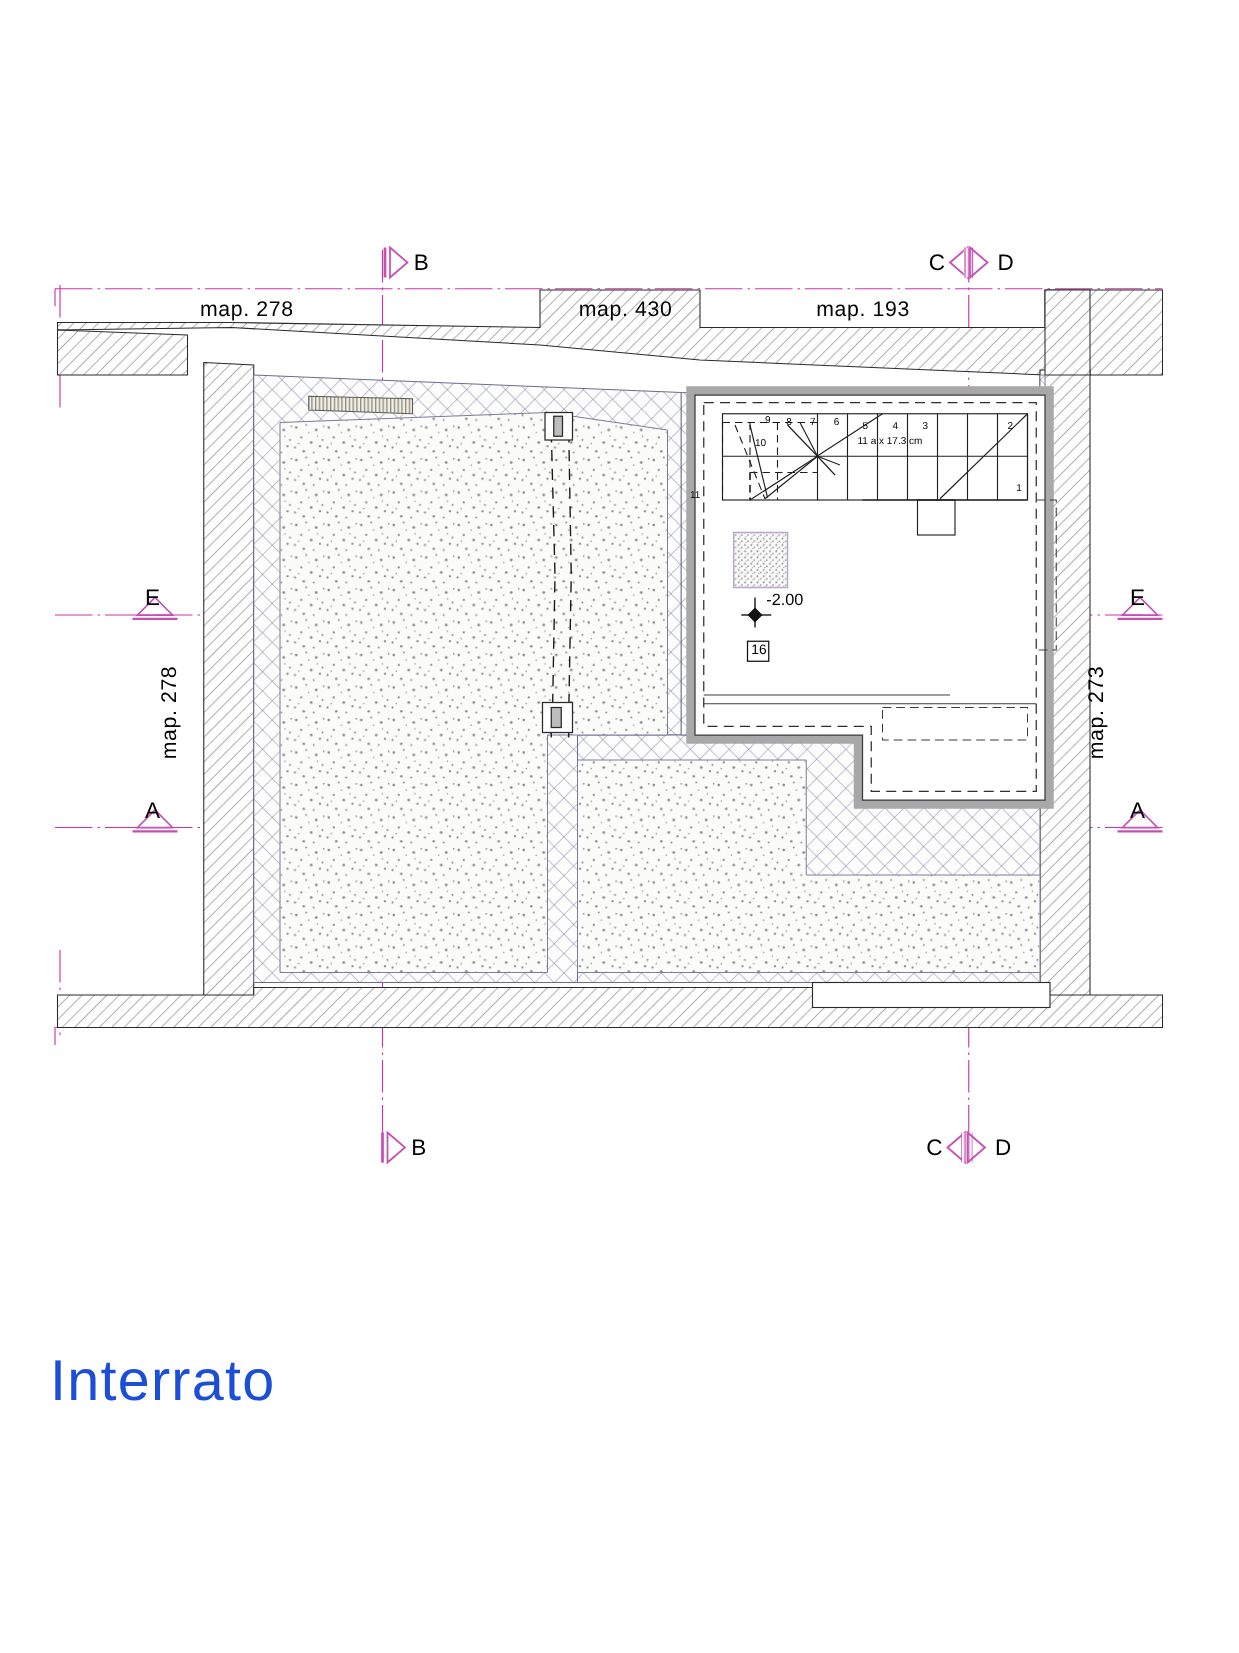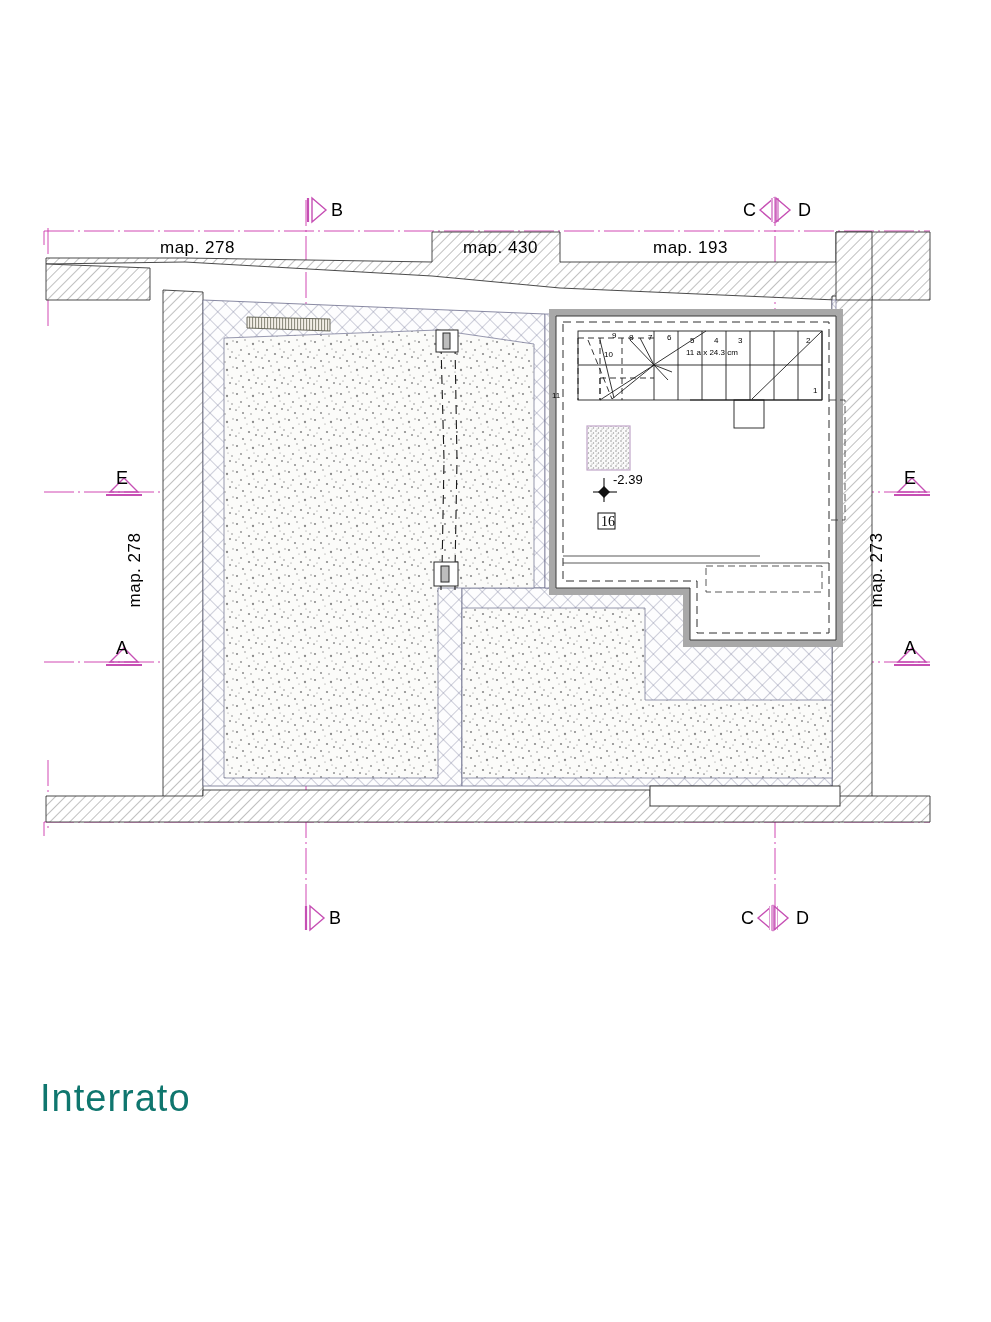--- a/index.html
+++ b/index.html
@@ -4,25 +4,25 @@
 <style>
   html,body{margin:0;padding:0;background:#ffffff;}
   body{width:991px;height:1322px;position:relative;overflow:hidden;
        font-family:"Liberation Sans", sans-serif;color:#000;}
   #plan{position:absolute;left:0;top:0;width:991px;height:1322px;}
   .lbl{position:absolute;white-space:nowrap;font-family:"Liberation Sans",sans-serif;
        color:#000;letter-spacing:.5px;}
   .maplbl{font-size:17px;}
   .marklbl{font-size:18px;}
   .vert{transform-origin:center center;}
-  #title{position:absolute;left:40px;top:1077px;font-size:38px;letter-spacing:1px;
-         font-family:"Liberation Sans",sans-serif;color:#0f766e;}
+  #title{position:absolute;left:40px;top:1077px;font-size:46px;letter-spacing:1px;
+         font-family:"Liberation Sans",sans-serif;color:#1d4ed8;}
   .stairnum{position:absolute;font-size:8px;color:#000;font-family:"Liberation Sans",sans-serif;}
   .lvl{position:absolute;font-size:13px;color:#000;font-family:"Liberation Sans",sans-serif;}
-  .roomno{position:absolute;font-size:14px;color:#000;font-family:Liberation Serif, serif;}
+  .roomno{position:absolute;font-size:11px;color:#000;font-family:Liberation Sans, sans-serif;}
   .stairdim{position:absolute;font-size:8px;color:#000;font-family:"Liberation Sans",sans-serif;}
 </style>
 </head>
 <body>
 
 <svg id="plan" viewBox="0 0 991 1322" xmlns="http://www.w3.org/2000/svg">
   <defs>
 
     <pattern id="hWall" patternUnits="userSpaceOnUse" width="7" height="7" patternTransform="rotate(45)">
       <rect width="7" height="7" fill="#ffffff"></rect>
@@ -288,19 +288,19 @@
 <div class="stairnum" style="left:738px;top:336px;">3</div>
 <div class="stairnum" style="left:714px;top:336px;">4</div>
 <div class="stairnum" style="left:690px;top:336px;">5</div>
 <div class="stairnum" style="left:667px;top:333px;">6</div>
 <div class="stairnum" style="left:648px;top:333px;">7</div>
 <div class="stairnum" style="left:629px;top:333px;">8</div>
 <div class="stairnum" style="left:612px;top:331px;">9</div>
 <div class="stairnum" style="left:568px;top:350px;margin-left:36px;">10</div>
 <div class="stairnum" style="left:552px;top:391px;">11</div>
 
-<div class="stairdim" style="left:686px;top:348px;">11 a x 24.3 cm</div>
-
-<div class="lvl" style="left:613px;top:472px;">-2.39</div>
+<div class="stairdim" style="left:686px;top:348px;">11 a x 17.3 cm</div>
+
+<div class="lvl" style="left:613px;top:472px;">-2.00</div>
 
 <div class="roomno" style="left:601px;top:514px;">16</div>
 
 <div id="title">Interrato</div>
 
 </body></html>

